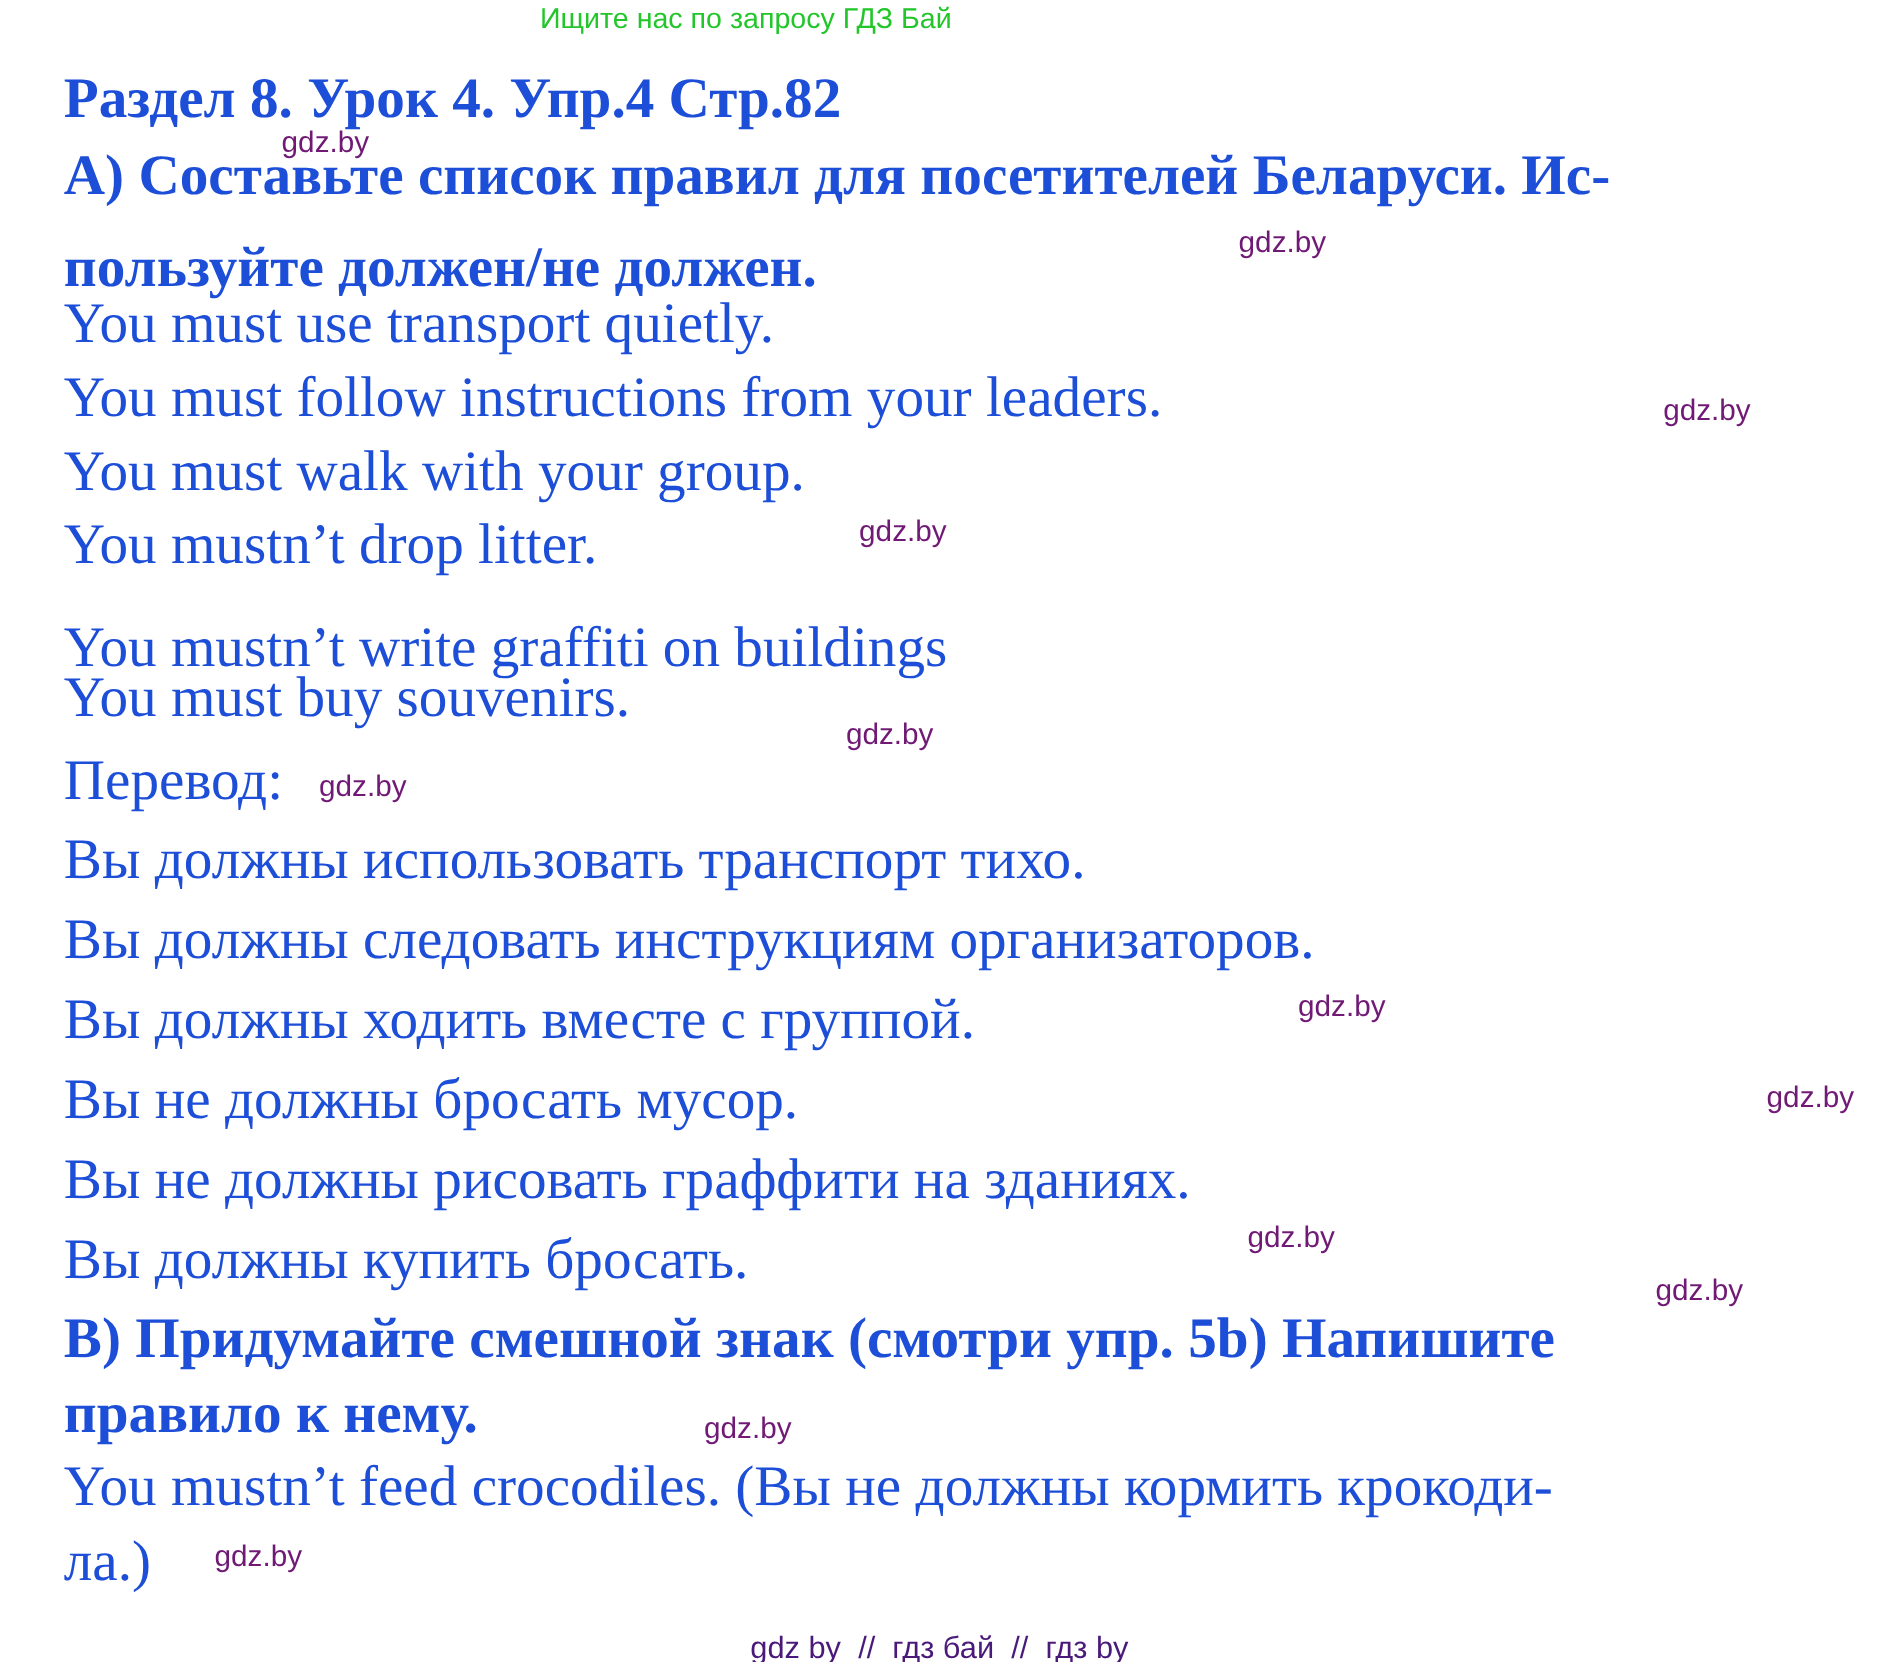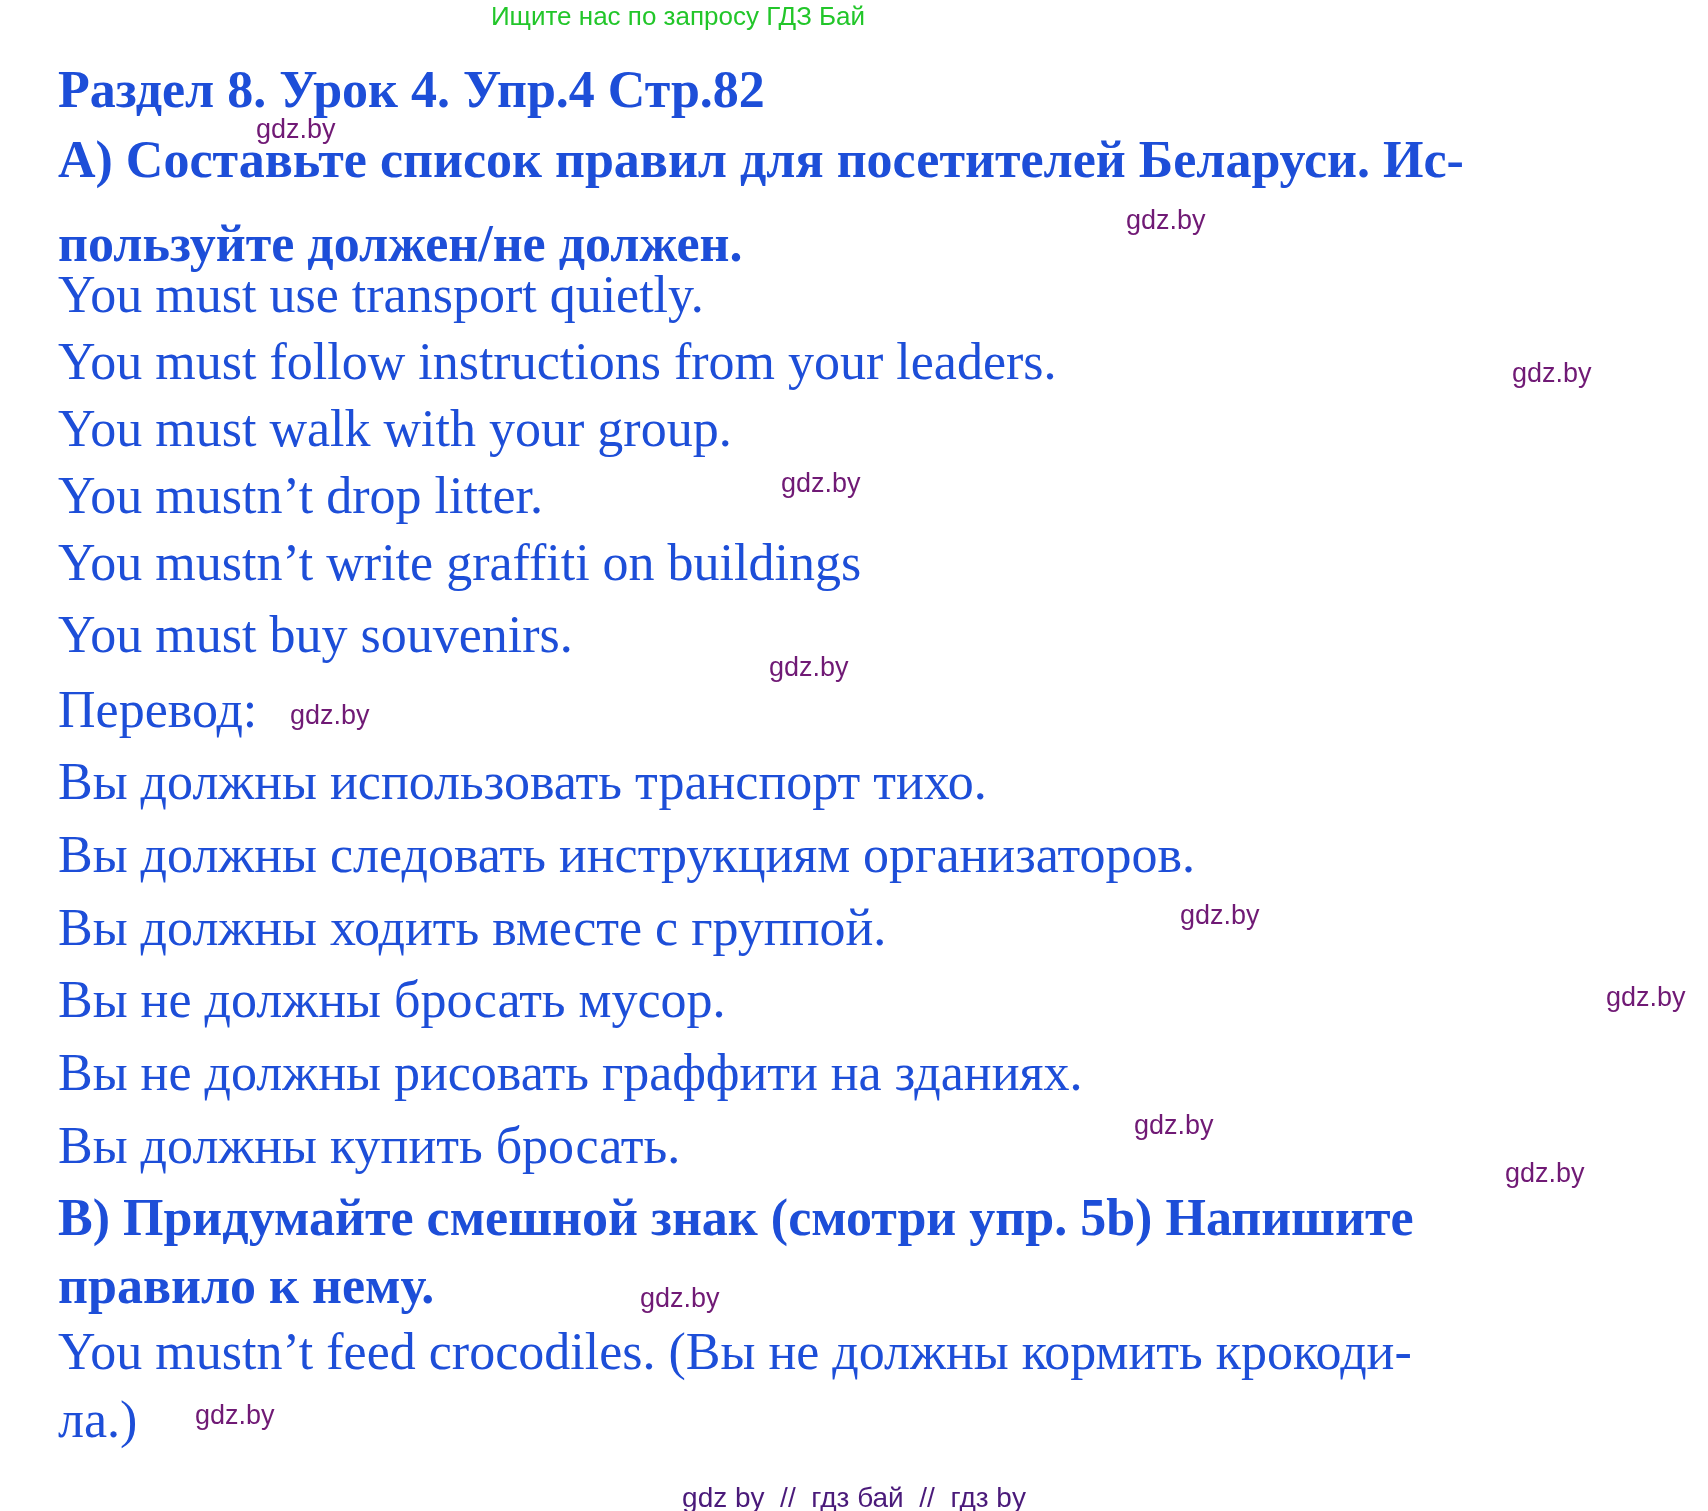--- a/index.html
+++ b/index.html
@@ -29,21 +29,21 @@
 <div class="serif heading" style="left:58px; top:130px;">А) Составьте список правил для посетителей Беларуси. Ис-</div>
 <div class="serif heading" style="left:58px; top:198px;margin-top:16px;">пользуйте должен/не должен.</div>
 <div class="wm" style="left:1126px; top:205px;">gdz.by</div>
 
 <div class="serif body-line" style="left:58px; top:265px;">You must use transport quietly.</div>
 <div class="serif body-line" style="left:58px; top:332px;">You must follow instructions from your leaders.</div>
 <div class="wm" style="left:1512px; top:358px;">gdz.by</div>
 <div class="serif body-line" style="left:58px; top:399px;">You must walk with your group.</div>
 <div class="serif body-line" style="left:58px; top:466px;">You mustn’t drop litter.</div>
 <div class="wm" style="left:781px; top:468px;">gdz.by</div>
-<div class="serif body-line" style="left:58px; top:533px;">You mustn’t write graffiti on buildings</div>
+<div class="serif body-line" style="left:58px; top:559px;">You mustn’t write graffiti on buildings</div>
 <div class="serif body-line" style="left:58px; top:605px;">You must buy souvenirs.</div>
 <div class="wm" style="left:769px; top:652px;">gdz.by</div>
 
 <div class="serif body-line" style="left:58px; top:680px;">Перевод:</div>
 <div class="wm" style="left:290px; top:700px;">gdz.by</div>
 
 <div class="serif body-line" style="left:58px; top:752px;">Вы должны использовать транспорт тихо.</div>
 <div class="serif body-line" style="left:58px; top:825px;">Вы должны следовать инструкциям организаторов.</div>
 <div class="serif body-line" style="left:58px; top:898px;">Вы должны ходить вместе с группой.</div>
 <div class="wm" style="left:1180px; top:900px;">gdz.by</div>

